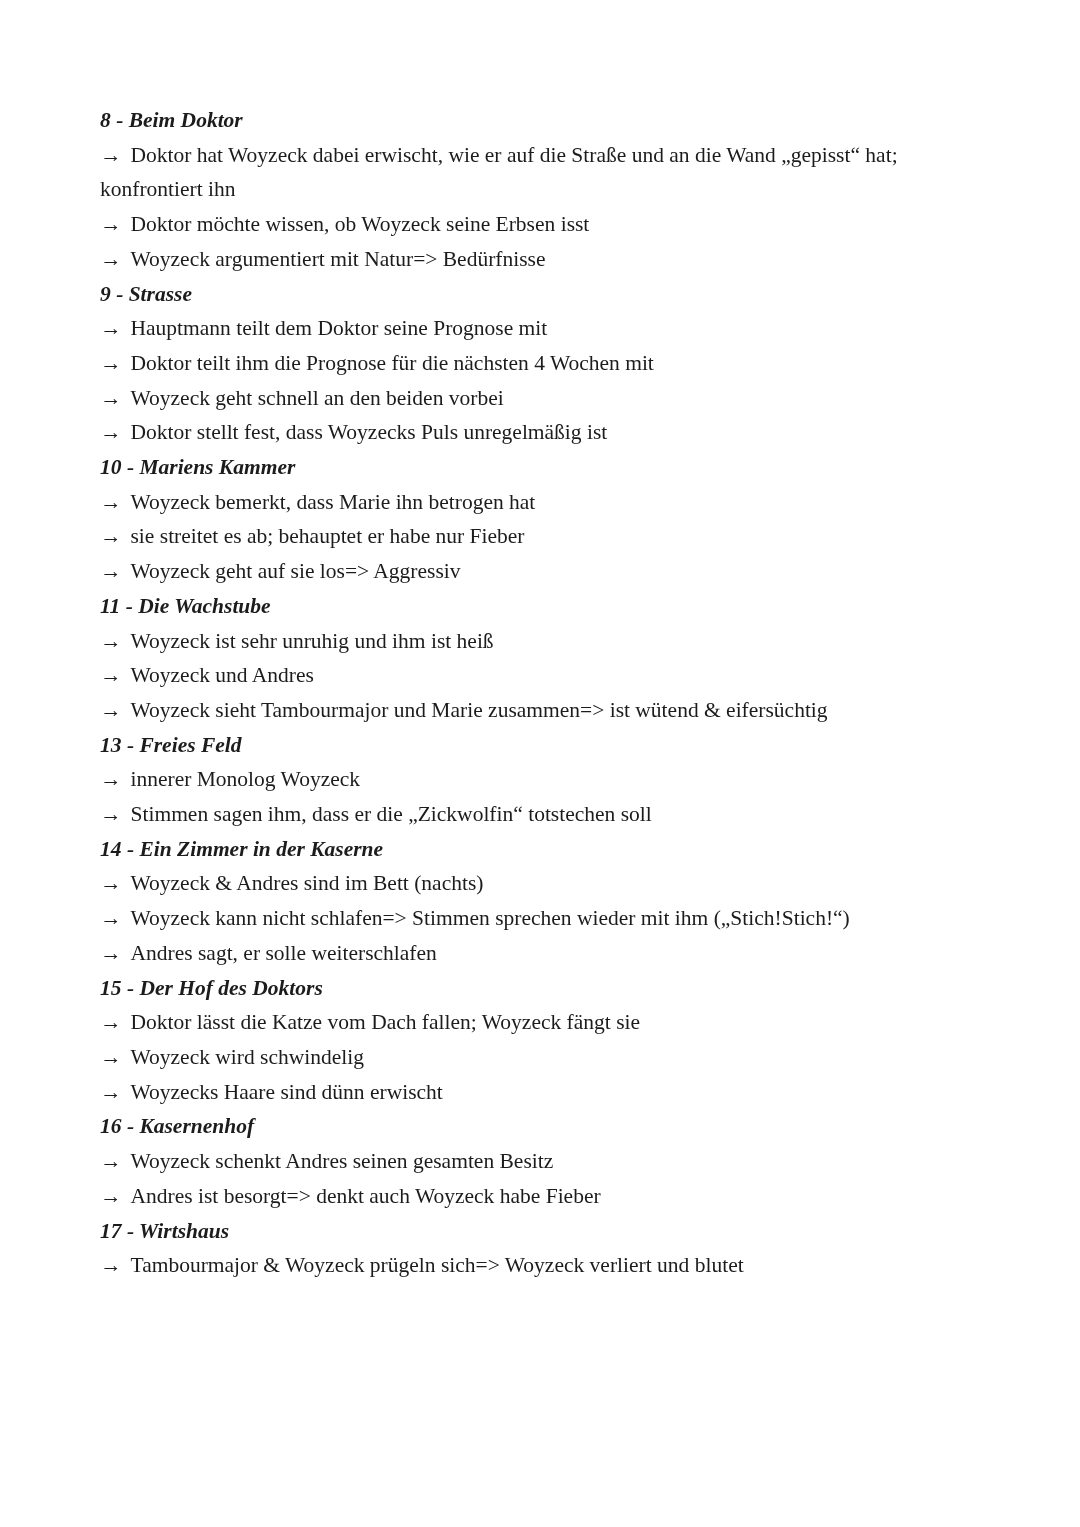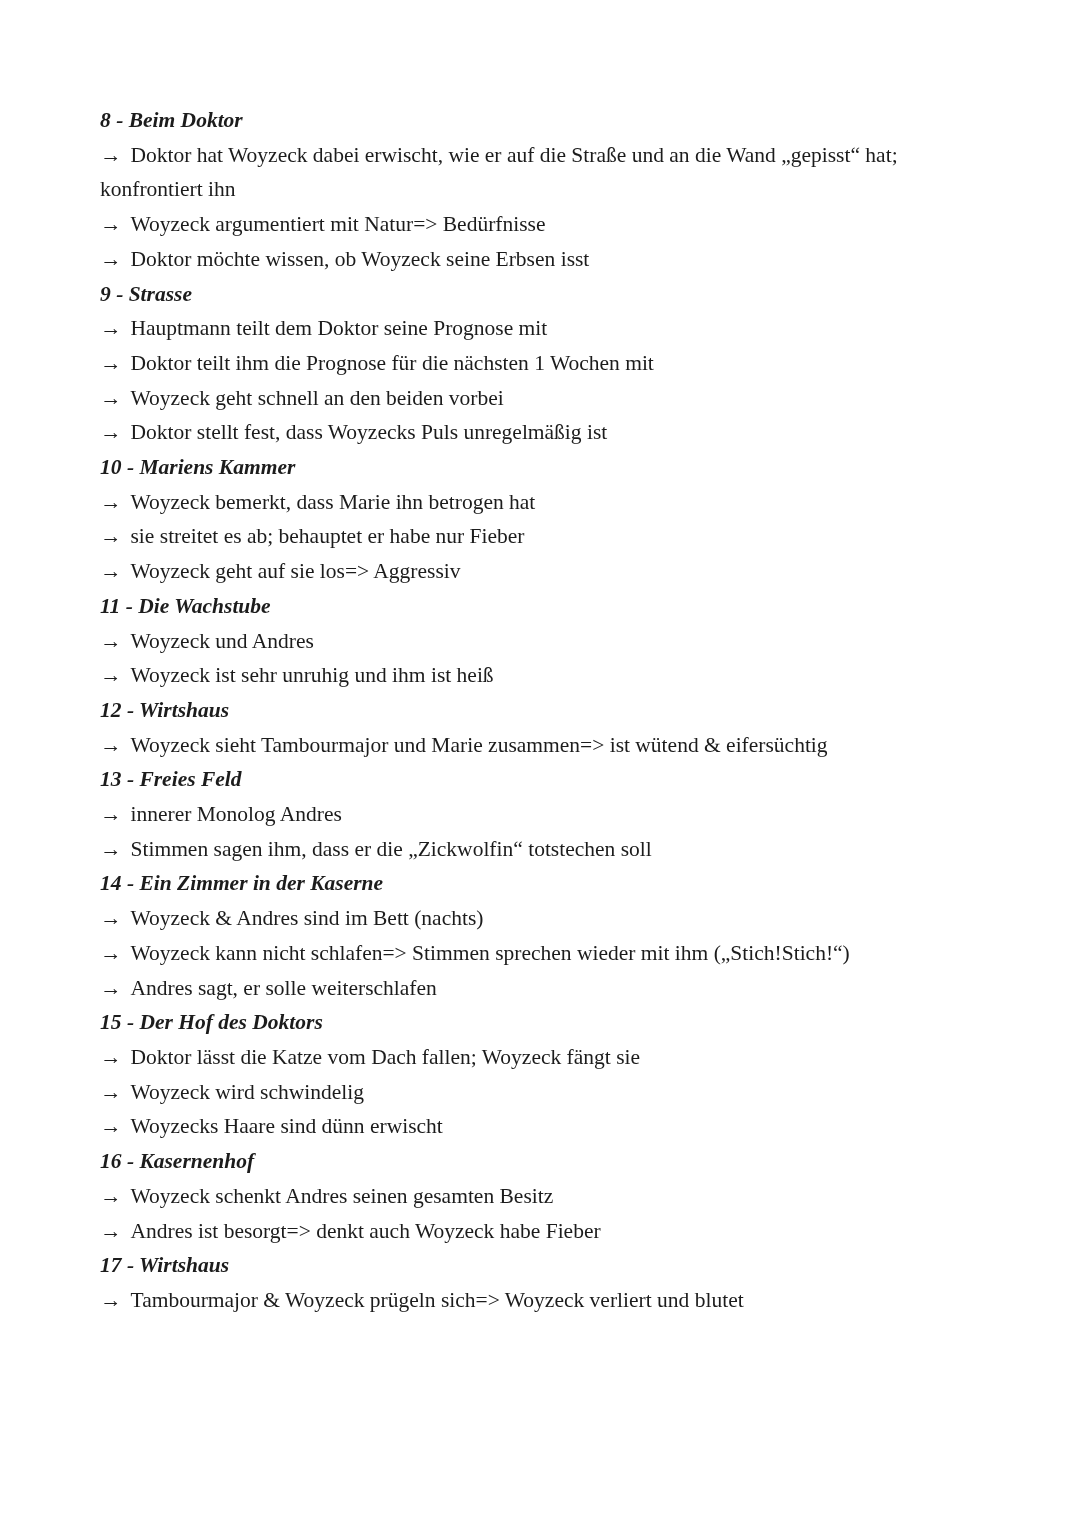--- a/index.html
+++ b/index.html
@@ -33,38 +33,37 @@
     font-style: normal;
   }
 </style>
 </head>
 <body>
 
 <div class="page">
   <div>
       <div class="section-heading">8 - Beim Doktor</div>
       <div class="list-item"><span class="arrow">→</span><span>Doktor hat Woyzeck dabei erwischt, wie er auf die Straße und an die Wand „gepisst“ hat; konfrontiert ihn</span></div>
+      <div class="list-item"><span class="arrow">→</span><span>Doktor möchte wissen, ob Woyzeck seine Erbsen isst</span></div>
       <div class="list-item"><span class="arrow">→</span><span>Woyzeck argumentiert mit Natur=&gt; Bedürfnisse</span></div>
-      <div class="list-item"><span class="arrow">→</span><span>Doktor möchte wissen, ob Woyzeck seine Erbsen isst</span></div>
       <div class="section-heading">9 - Strasse</div>
       <div class="list-item"><span class="arrow">→</span><span>Hauptmann teilt dem Doktor seine Prognose mit</span></div>
-      <div class="list-item"><span class="arrow">→</span><span>Doktor teilt ihm die Prognose für die nächsten 1 Wochen mit</span></div>
+      <div class="list-item"><span class="arrow">→</span><span>Doktor teilt ihm die Prognose für die nächsten 4 Wochen mit</span></div>
       <div class="list-item"><span class="arrow">→</span><span>Woyzeck geht schnell an den beiden vorbei</span></div>
       <div class="list-item"><span class="arrow">→</span><span>Doktor stellt fest, dass Woyzecks Puls unregelmäßig ist</span></div>
       <div class="section-heading">10 - Mariens Kammer</div>
       <div class="list-item"><span class="arrow">→</span><span>Woyzeck bemerkt, dass Marie ihn betrogen hat</span></div>
       <div class="list-item"><span class="arrow">→</span><span>sie streitet es ab; behauptet er habe nur Fieber</span></div>
       <div class="list-item"><span class="arrow">→</span><span>Woyzeck geht auf sie los=&gt; Aggressiv</span></div>
       <div class="section-heading">11 - Die Wachstube</div>
+      <div class="list-item"><span class="arrow">→</span><span>Woyzeck ist sehr unruhig und ihm ist heiß</span></div>
       <div class="list-item"><span class="arrow">→</span><span>Woyzeck und Andres</span></div>
-      <div class="list-item"><span class="arrow">→</span><span>Woyzeck ist sehr unruhig und ihm ist heiß</span></div>
-      <div class="section-heading">12 - Wirtshaus</div>
       <div class="list-item"><span class="arrow">→</span><span>Woyzeck sieht Tambourmajor und Marie zusammen=&gt; ist wütend &amp; eifersüchtig</span></div>
       <div class="section-heading">13 - Freies Feld</div>
-      <div class="list-item"><span class="arrow">→</span><span>innerer Monolog Andres</span></div>
+      <div class="list-item"><span class="arrow">→</span><span>innerer Monolog Woyzeck</span></div>
       <div class="list-item"><span class="arrow">→</span><span>Stimmen sagen ihm, dass er die „Zickwolfin“ totstechen soll</span></div>
       <div class="section-heading">14 - Ein Zimmer in der Kaserne</div>
       <div class="list-item"><span class="arrow">→</span><span>Woyzeck &amp; Andres sind im Bett (nachts)</span></div>
       <div class="list-item"><span class="arrow">→</span><span>Woyzeck kann nicht schlafen=&gt; Stimmen sprechen wieder mit ihm („Stich!Stich!“)</span></div>
       <div class="list-item"><span class="arrow">→</span><span>Andres sagt, er solle weiterschlafen</span></div>
       <div class="section-heading">15 - Der Hof des Doktors</div>
       <div class="list-item"><span class="arrow">→</span><span>Doktor lässt die Katze vom Dach fallen; Woyzeck fängt sie</span></div>
       <div class="list-item"><span class="arrow">→</span><span>Woyzeck wird schwindelig</span></div>
       <div class="list-item"><span class="arrow">→</span><span>Woyzecks Haare sind dünn erwischt</span></div>
       <div class="section-heading">16 - Kasernenhof</div>

